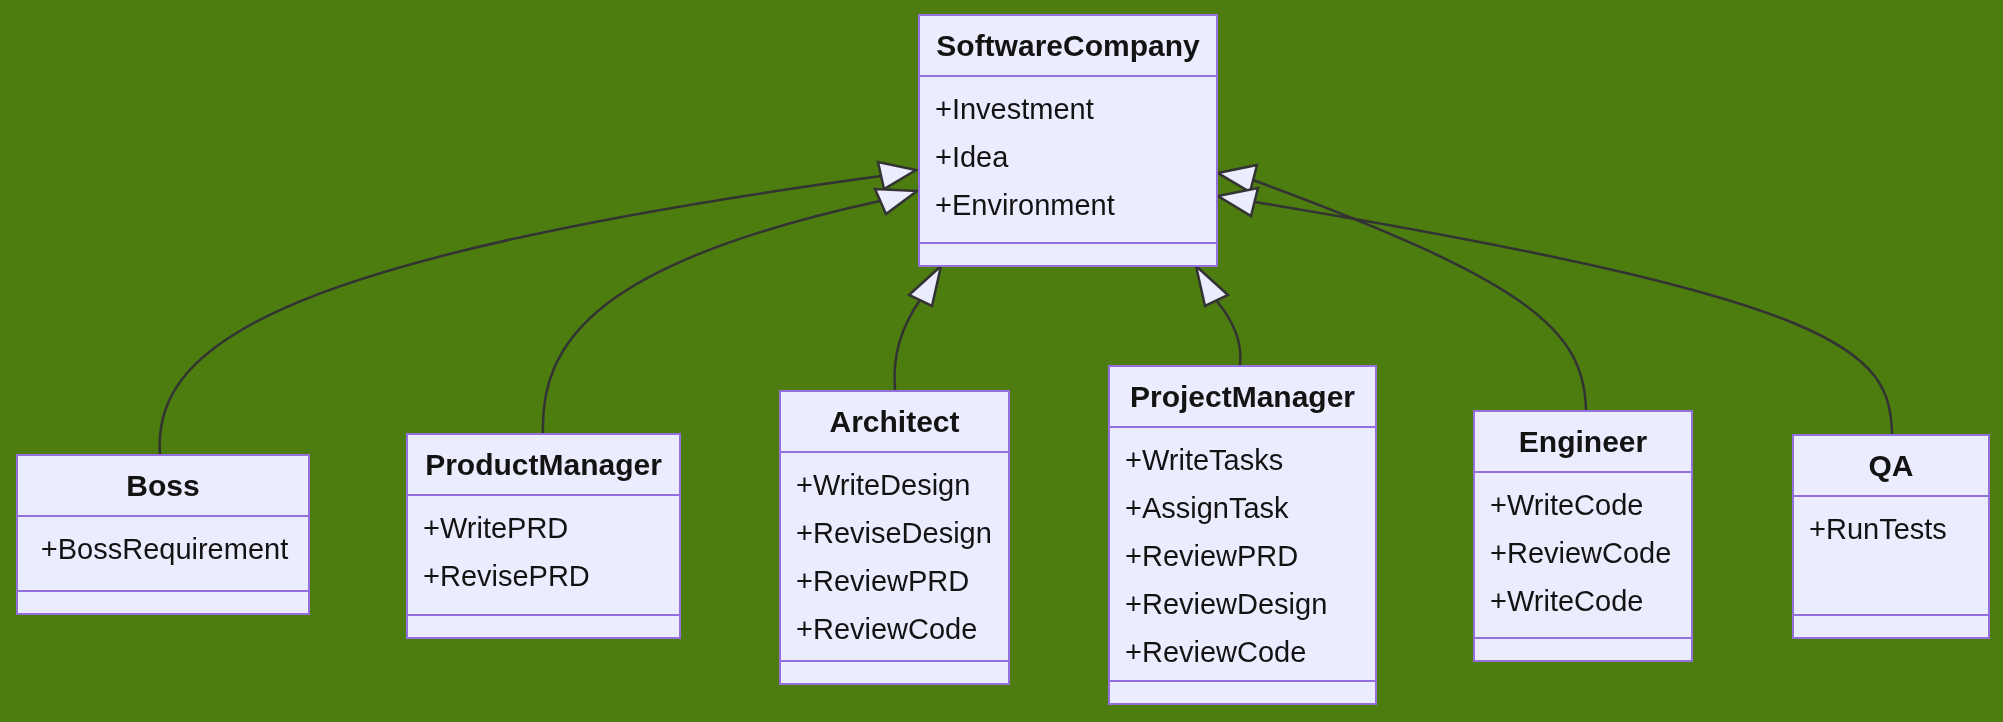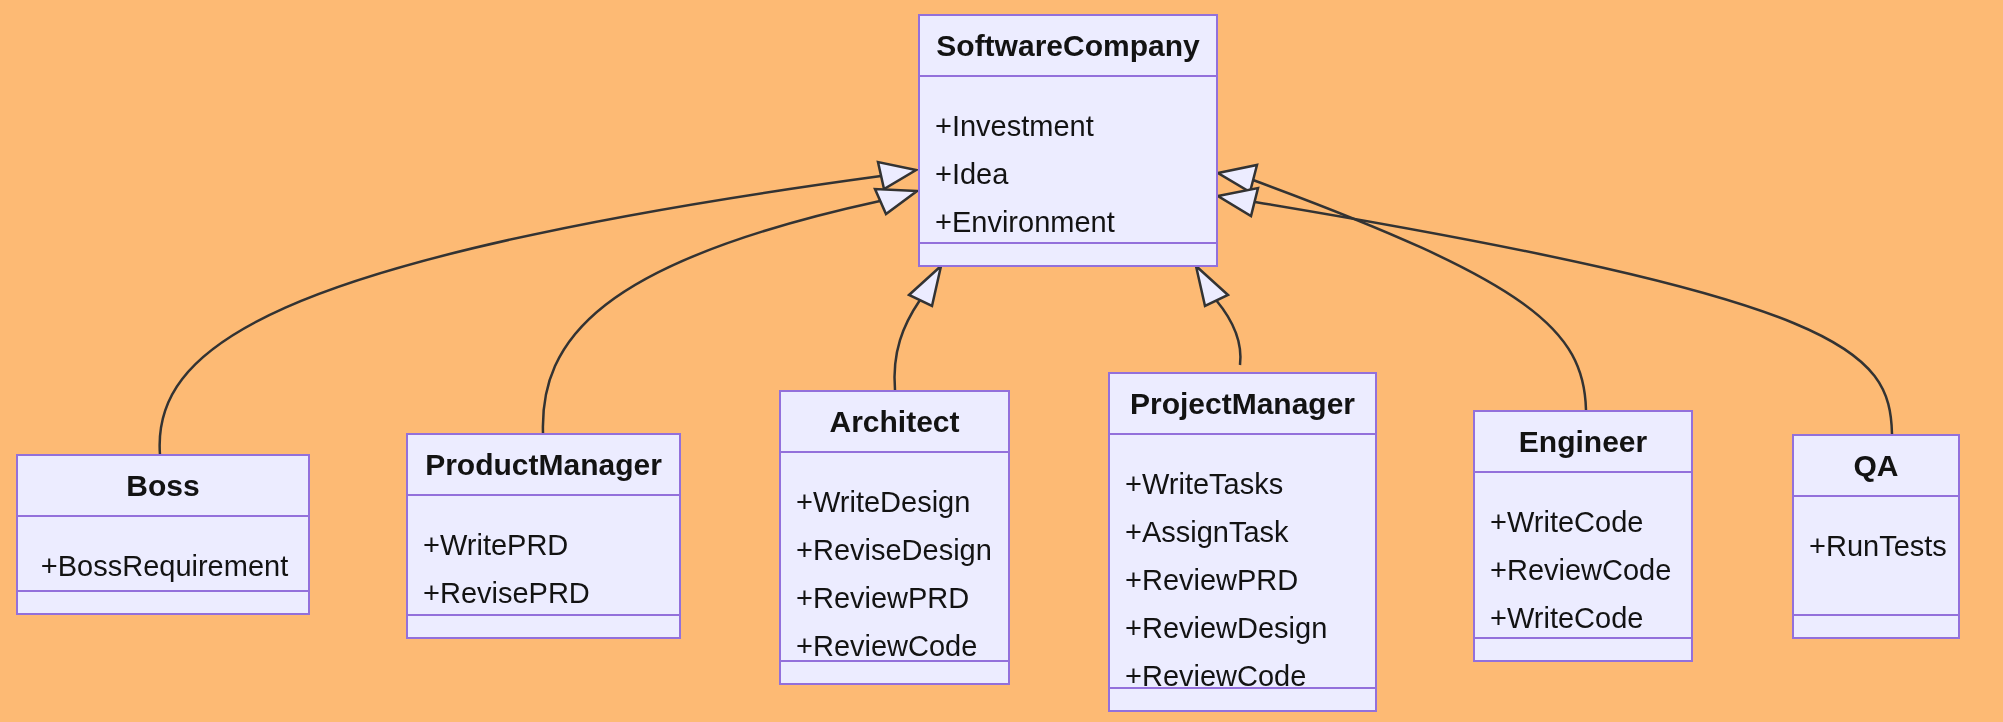--- a/index.html
+++ b/index.html
@@ -1,32 +1,32 @@
 <!DOCTYPE html>
 <html><head>
 <meta charset="utf-8">
 <style>
   html,body{margin:0;padding:0;background:#ffffff;}
   .canvas{
-    position:relative;width:2003px;height:722px;background:#fdba74;
+    position:relative;width:2003px;height:722px;background:#4d7c0f;
     font-family:"Liberation Sans",sans-serif;color:#131313;overflow:hidden;
   }
   .edges{position:absolute;left:0;top:0;width:2003px;height:722px;}
   .edges path{fill:none;stroke:#333333;stroke-width:2.5px;}
   .edges polygon{fill:#ECECFF;stroke:#333333;stroke-width:2.5px;stroke-linejoin:miter;}
   .cls{
     position:absolute;box-sizing:border-box;background:#ECECFF;
     border:2px solid #9370DB;display:flex;flex-direction:column;
   }
   .cls-title{
     flex:0 0 auto;height:59px;border-bottom:2px solid #9370DB;
     display:flex;align-items:center;justify-content:center;
     font-weight:bold;font-size:30px;white-space:nowrap;
   }
-  .cls-members{flex:1 1 auto;padding:25px 12px 0 15px;font-size:29px;overflow:hidden;}
+  .cls-members{flex:1 1 auto;padding:8px 12px 0 15px;font-size:29px;overflow:hidden;}
   .cls-member{line-height:48px;white-space:nowrap;}
   .cls-strip{flex:0 0 auto;height:21px;border-top:2px solid #9370DB;}
 </style>
 </head>
 <body>
 
 <div class="canvas">
 
   <svg class="edges" viewBox="0 0 2003 722">
 
@@ -92,21 +92,21 @@
     <div class="cls-title">Architect</div>
     <div class="cls-members">
       <div class="cls-member">+WriteDesign</div>
       <div class="cls-member">+ReviseDesign</div>
       <div class="cls-member">+ReviewPRD</div>
       <div class="cls-member">+ReviewCode</div>
     </div>
     <div class="cls-strip"></div>
   </div>
 
-  <div class="cls" style="left:1108px;top:365px;width:269px;height:340px;margin-top:7px;">
+  <div class="cls" style="left:1108px;top:365px;width:269px;height:340px;">
     <div class="cls-title">ProjectManager</div>
     <div class="cls-members">
       <div class="cls-member">+WriteTasks</div>
       <div class="cls-member">+AssignTask</div>
       <div class="cls-member">+ReviewPRD</div>
       <div class="cls-member">+ReviewDesign</div>
       <div class="cls-member">+ReviewCode</div>
     </div>
     <div class="cls-strip"></div>
   </div>
@@ -114,21 +114,21 @@
   <div class="cls" style="left:1473px;top:410px;width:220px;height:252px;">
     <div class="cls-title">Engineer</div>
     <div class="cls-members">
       <div class="cls-member">+WriteCode</div>
       <div class="cls-member">+ReviewCode</div>
       <div class="cls-member">+WriteCode</div>
     </div>
     <div class="cls-strip"></div>
   </div>
 
-  <div class="cls" style="left:1792px;top:434px;width:168px;height:205px;">
+  <div class="cls" style="left:1792px;top:434px;width:198px;height:205px;">
     <div class="cls-title">QA</div>
     <div class="cls-members">
       <div class="cls-member">+RunTests</div>
     </div>
     <div class="cls-strip"></div>
   </div>
 
 </div>
 
 </body></html>

